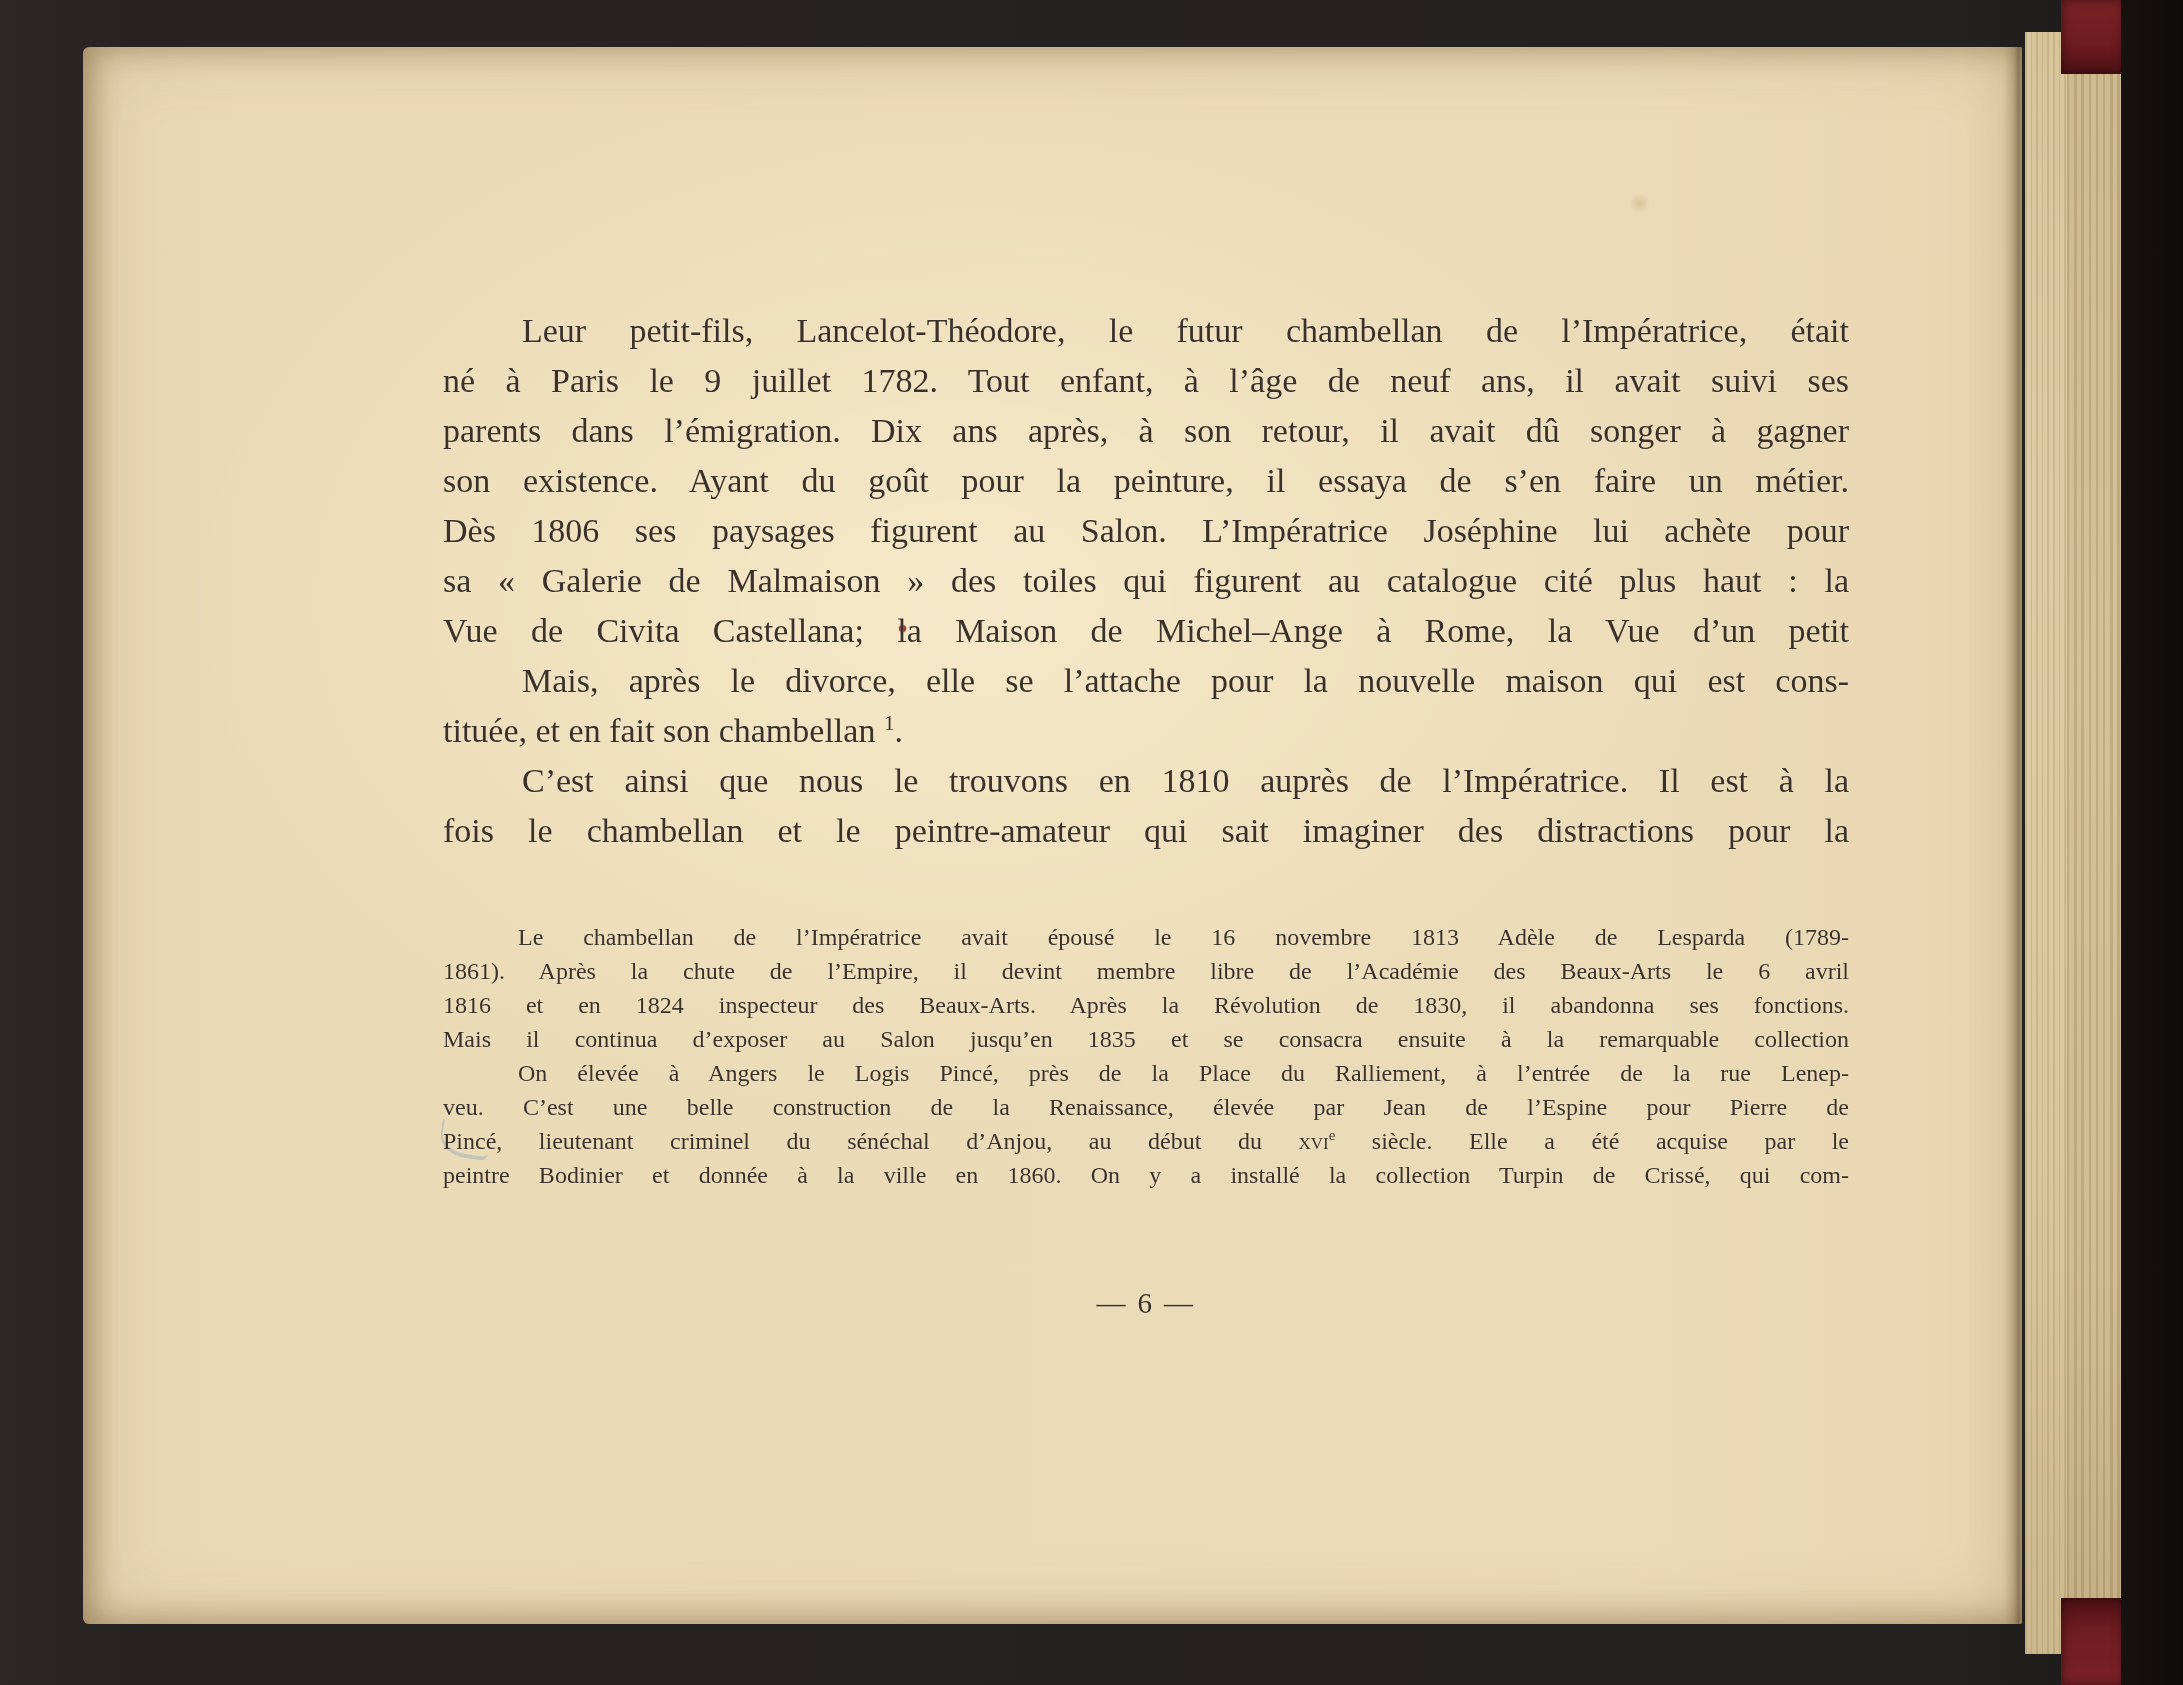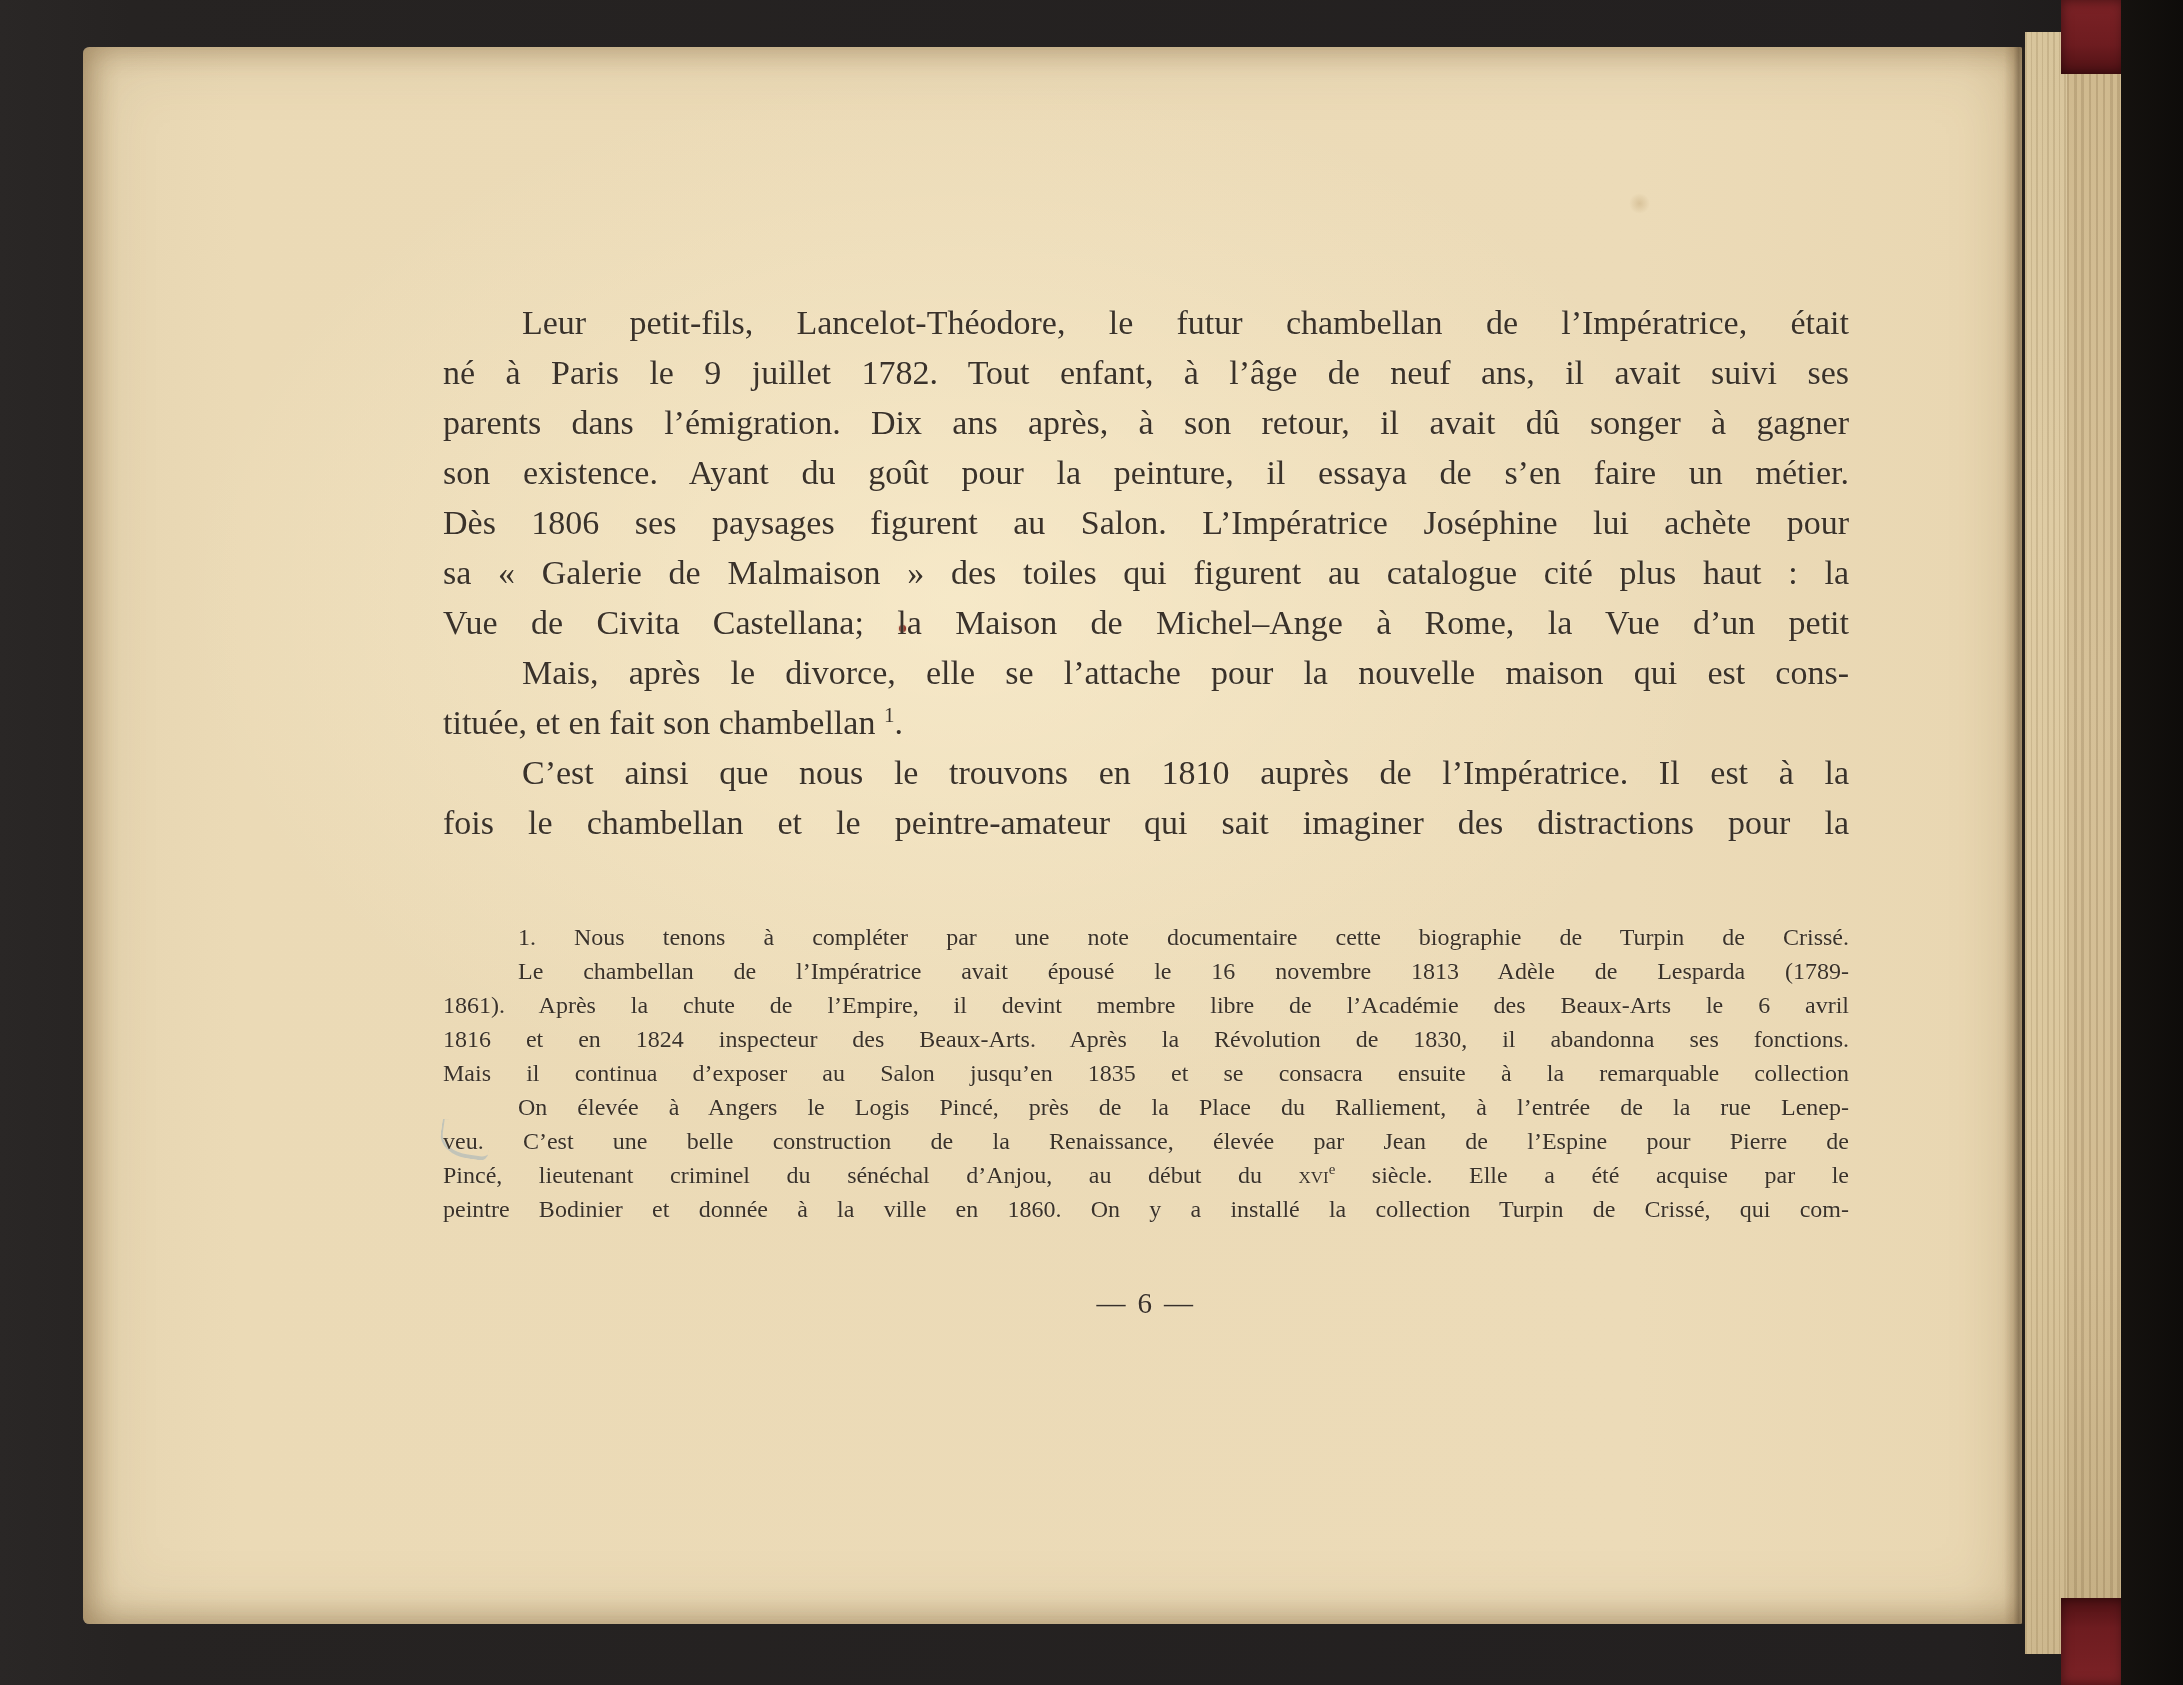--- a/index.html
+++ b/index.html
@@ -47,21 +47,21 @@
     position:absolute;left:2061px;top:1598px;width:63px;height:87px;
     background:linear-gradient(180deg,#4e1114 0%,#6e1c20 35%,#7c2226 100%);
     box-shadow:inset 0 0 11.2px rgba(0,0,0,0.5);
   }
   .right-dark{
     position:absolute;left:2121px;top:0;width:62px;height:1686px;
     background:linear-gradient(90deg,#15120f 0%,#0e0c0a 100%);
   }
   
   .textcol{position:absolute;left:443px;width:1406px;color:#3a322a;}
-  .body-text{top:298px;font-size:34px;line-height:50px;}
+  .body-text{top:306px;font-size:34px;line-height:50px;}
   .footnote-text{top:920px;font-size:24px;line-height:34px;}
   .line{white-space:nowrap;text-shadow:0 0 1.6px rgba(255,248,226,0.65);}
   .line.just{white-space:normal;text-align:justify;text-align-last:justify;}
   .line.indent{text-indent:79px;}
   .footnote-text .line.indent{text-indent:75px;}
   .it{}
   .sc{font-variant:small-caps;}
   .sup{font-size:62%;vertical-align:super;line-height:0;}
   .page-number{
     position:absolute;left:443px;top:1287px;width:1406px;
@@ -105,21 +105,20 @@
     <div class="line just"><span>son existence. Ayant du goût pour la peinture, il essaya de s’en faire un métier.</span></div>
     <div class="line just"><span>Dès 1806 ses paysages figurent au Salon. L’Impératrice Joséphine lui achète pour</span></div>
     <div class="line just"><span>sa « Galerie de Malmaison » des toiles qui figurent au catalogue cité plus haut : la</span></div>
     <div class="line just"><span class="it">Vue de Civita Castellana;</span><span> la </span><span class="it">Maison de Michel–Ange à Rome,</span><span> la </span><span class="it">Vue d’un petit</span></div>
     <div class="line just indent"><span>Mais, après le divorce, elle se l’attache pour la nouvelle maison qui est cons-</span></div>
     <div class="line"><span>tituée, et en fait son chambellan </span><span class="sup">1</span><span>.</span></div>
     <div class="line just indent"><span>C’est ainsi que nous le trouvons en 1810 auprès de l’Impératrice. Il est à la</span></div>
     <div class="line just"><span>fois le chambellan et le peintre-amateur qui sait imaginer des distractions pour la</span></div>
   </div>
 <div class="textcol footnote-text">
-    <div class="line just indent"><span>1. Nous tenons à compléter par une note documentaire cette biographie de Turpin de Crissé.</span></div>
     <div class="line just indent"><span>Le chambellan de l’Impératrice avait épousé le 16 novembre 1813 Adèle de Lesparda (1789-</span></div>
     <div class="line just"><span>1861). Après la chute de l’Empire, il devint membre libre de l’Académie des Beaux-Arts le 6 avril</span></div>
     <div class="line just"><span>1816 et en 1824 inspecteur des Beaux-Arts. Après la Révolution de 1830, il abandonna ses fonctions.</span></div>
     <div class="line just"><span>Mais il continua d’exposer au Salon jusqu’en 1835 et se consacra ensuite à la remarquable collection</span></div>
     <div class="line just indent"><span>On élevée à Angers le </span><span class="it">Logis Pincé</span><span>, près de la Place du Ralliement, à l’entrée de la rue Lenep-</span></div>
     <div class="line just"><span>veu. C’est une belle construction de la Renaissance, élevée par Jean de l’Espine pour Pierre de</span></div>
     <div class="line just"><span>Pincé, lieutenant criminel du sénéchal d’Anjou, au début du </span><span class="sc">xvi</span><span class="sup">e</span><span> siècle. Elle a été acquise par le</span></div>
     <div class="line just"><span>peintre Bodinier et donnée à la ville en 1860. On y a installé la collection Turpin de Crissé, qui com-</span></div>
   </div>
 <div class="page-number">— 6 —</div>

